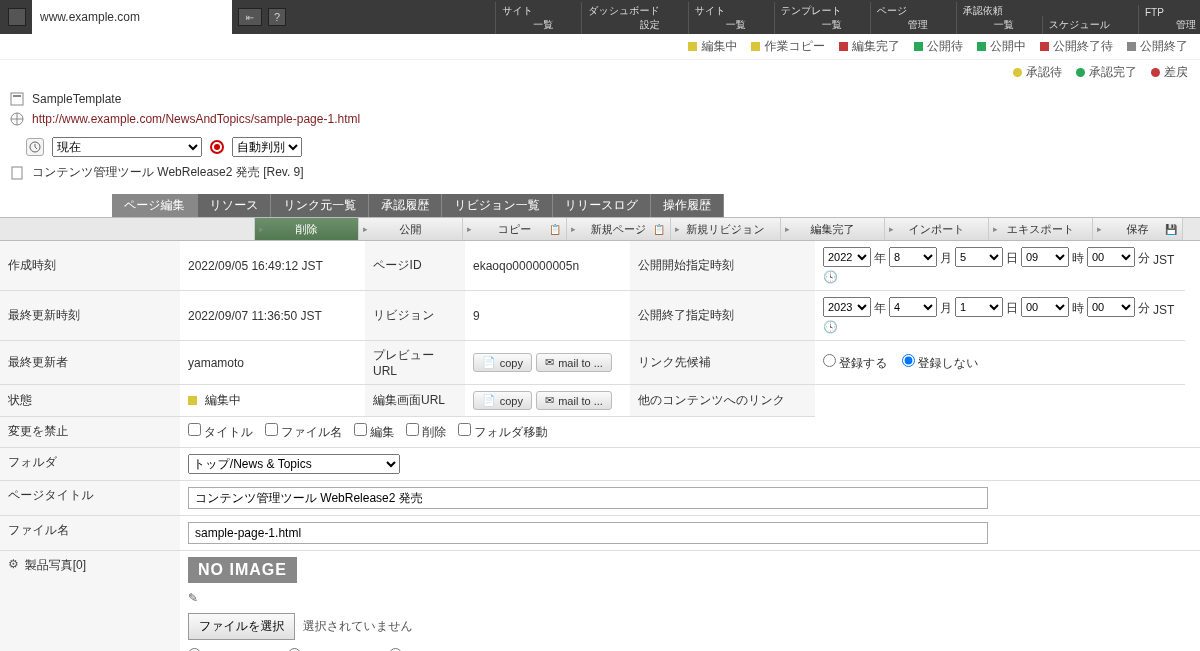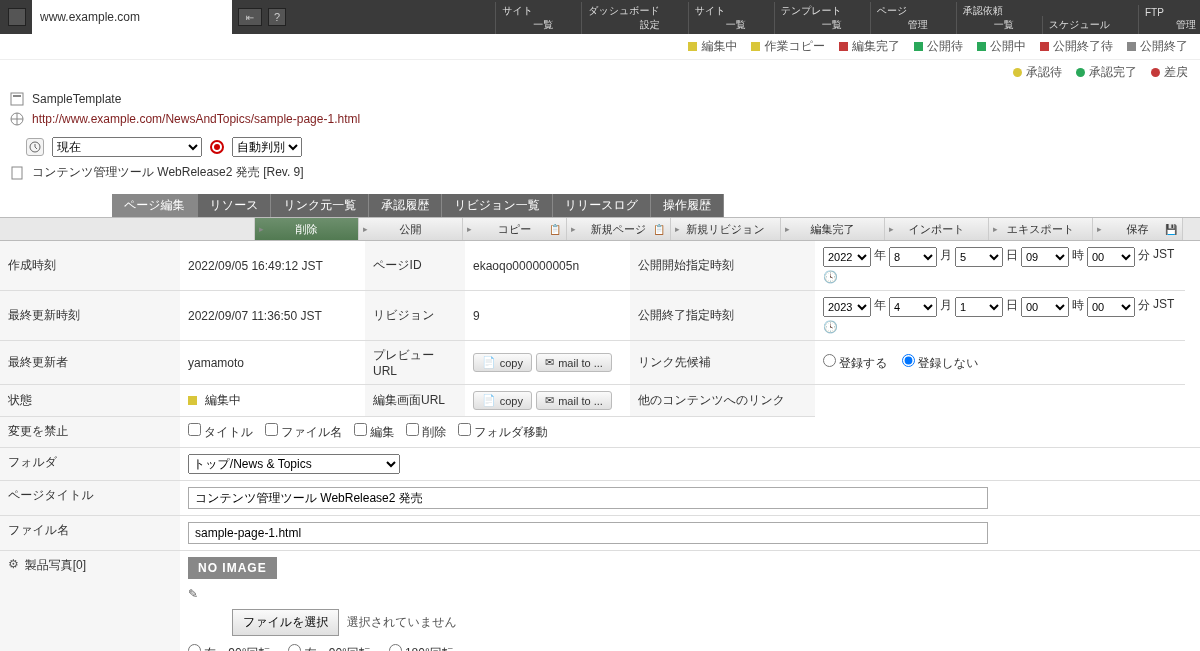--- a/index.html
+++ b/index.html
@@ -41,32 +41,32 @@
 .action-btn.del { background: linear-gradient(#6d8f6d,#527a52); color: #fff; }
 
 .grid { display: grid; grid-template-columns: 180px 185px 100px 165px 185px 370px; }
 .cell { border-bottom: 1px solid #ddd; padding: 6px 8px; font-size: 12px; display: flex; align-items: center; gap: 4px; min-height: 30px; }
 .cell.label { background: #f6f6f6; color: #333; }
 .pill-btn { background: linear-gradient(#fafafa,#e0e0e0); border: 1px solid #bbb; border-radius: 3px; padding: 2px 8px; font-size: 11px; cursor: pointer; display:inline-flex;align-items:center;gap:4px; }
 input[type=text] { border: 1px solid #aaa; padding: 3px 6px; font-size: 12px; }
 input[type=checkbox], input[type=radio] { margin-right: 3px; }
 
 .sel-sm { height: 20px; font-size: 11px; }
-.date-row { display: flex; align-items: flex-start; gap: 3px; flex-wrap: wrap; }
+.date-row { display: flex; align-items: flex-end; gap: 3px; flex-wrap: wrap; }
 .date-row select { width: 48px; }
 
 .fullrow { display: grid; grid-template-columns: 180px 1fr; border-bottom: 1px solid #ddd; }
 .fullrow .lab { background: #f6f6f6; padding: 6px 8px; display:flex;align-items:flex-start;gap:6px; }
 .fullrow .val { padding: 6px 8px; }
 .wide-input { width: 800px; }
 .wide-select { width: 212px; }
 
-.noimage { display: inline-block; background: #888; color: #fff; font-weight: bold; padding: 4px 10px; font-size: 12px; letter-spacing: 1px; }
+.noimage { display: inline-block; background: #888; color: #fff; font-weight: bold; padding: 4px 10px; font-size: 16px; letter-spacing: 1px; }
 .block { margin-top: 8px; }
-.btn { background: linear-gradient(#fafafa,#e0e0e0); border: 1px solid #999; padding: 4px 10px; font-size: 12px; cursor: pointer; margin-left: 44px; }
+.btn { background: linear-gradient(#fafafa,#e0e0e0); border: 1px solid #999; padding: 4px 10px; font-size: 12px; cursor: pointer; }
 
 svg { display: block; }
 </style>
 </head>
 <body>
 
 <div class="topbar">
   <div class="topbar-left">
     <div class="topbar-icon-btn"></div>
     <div class="topbar-url">www.example.com</div>

